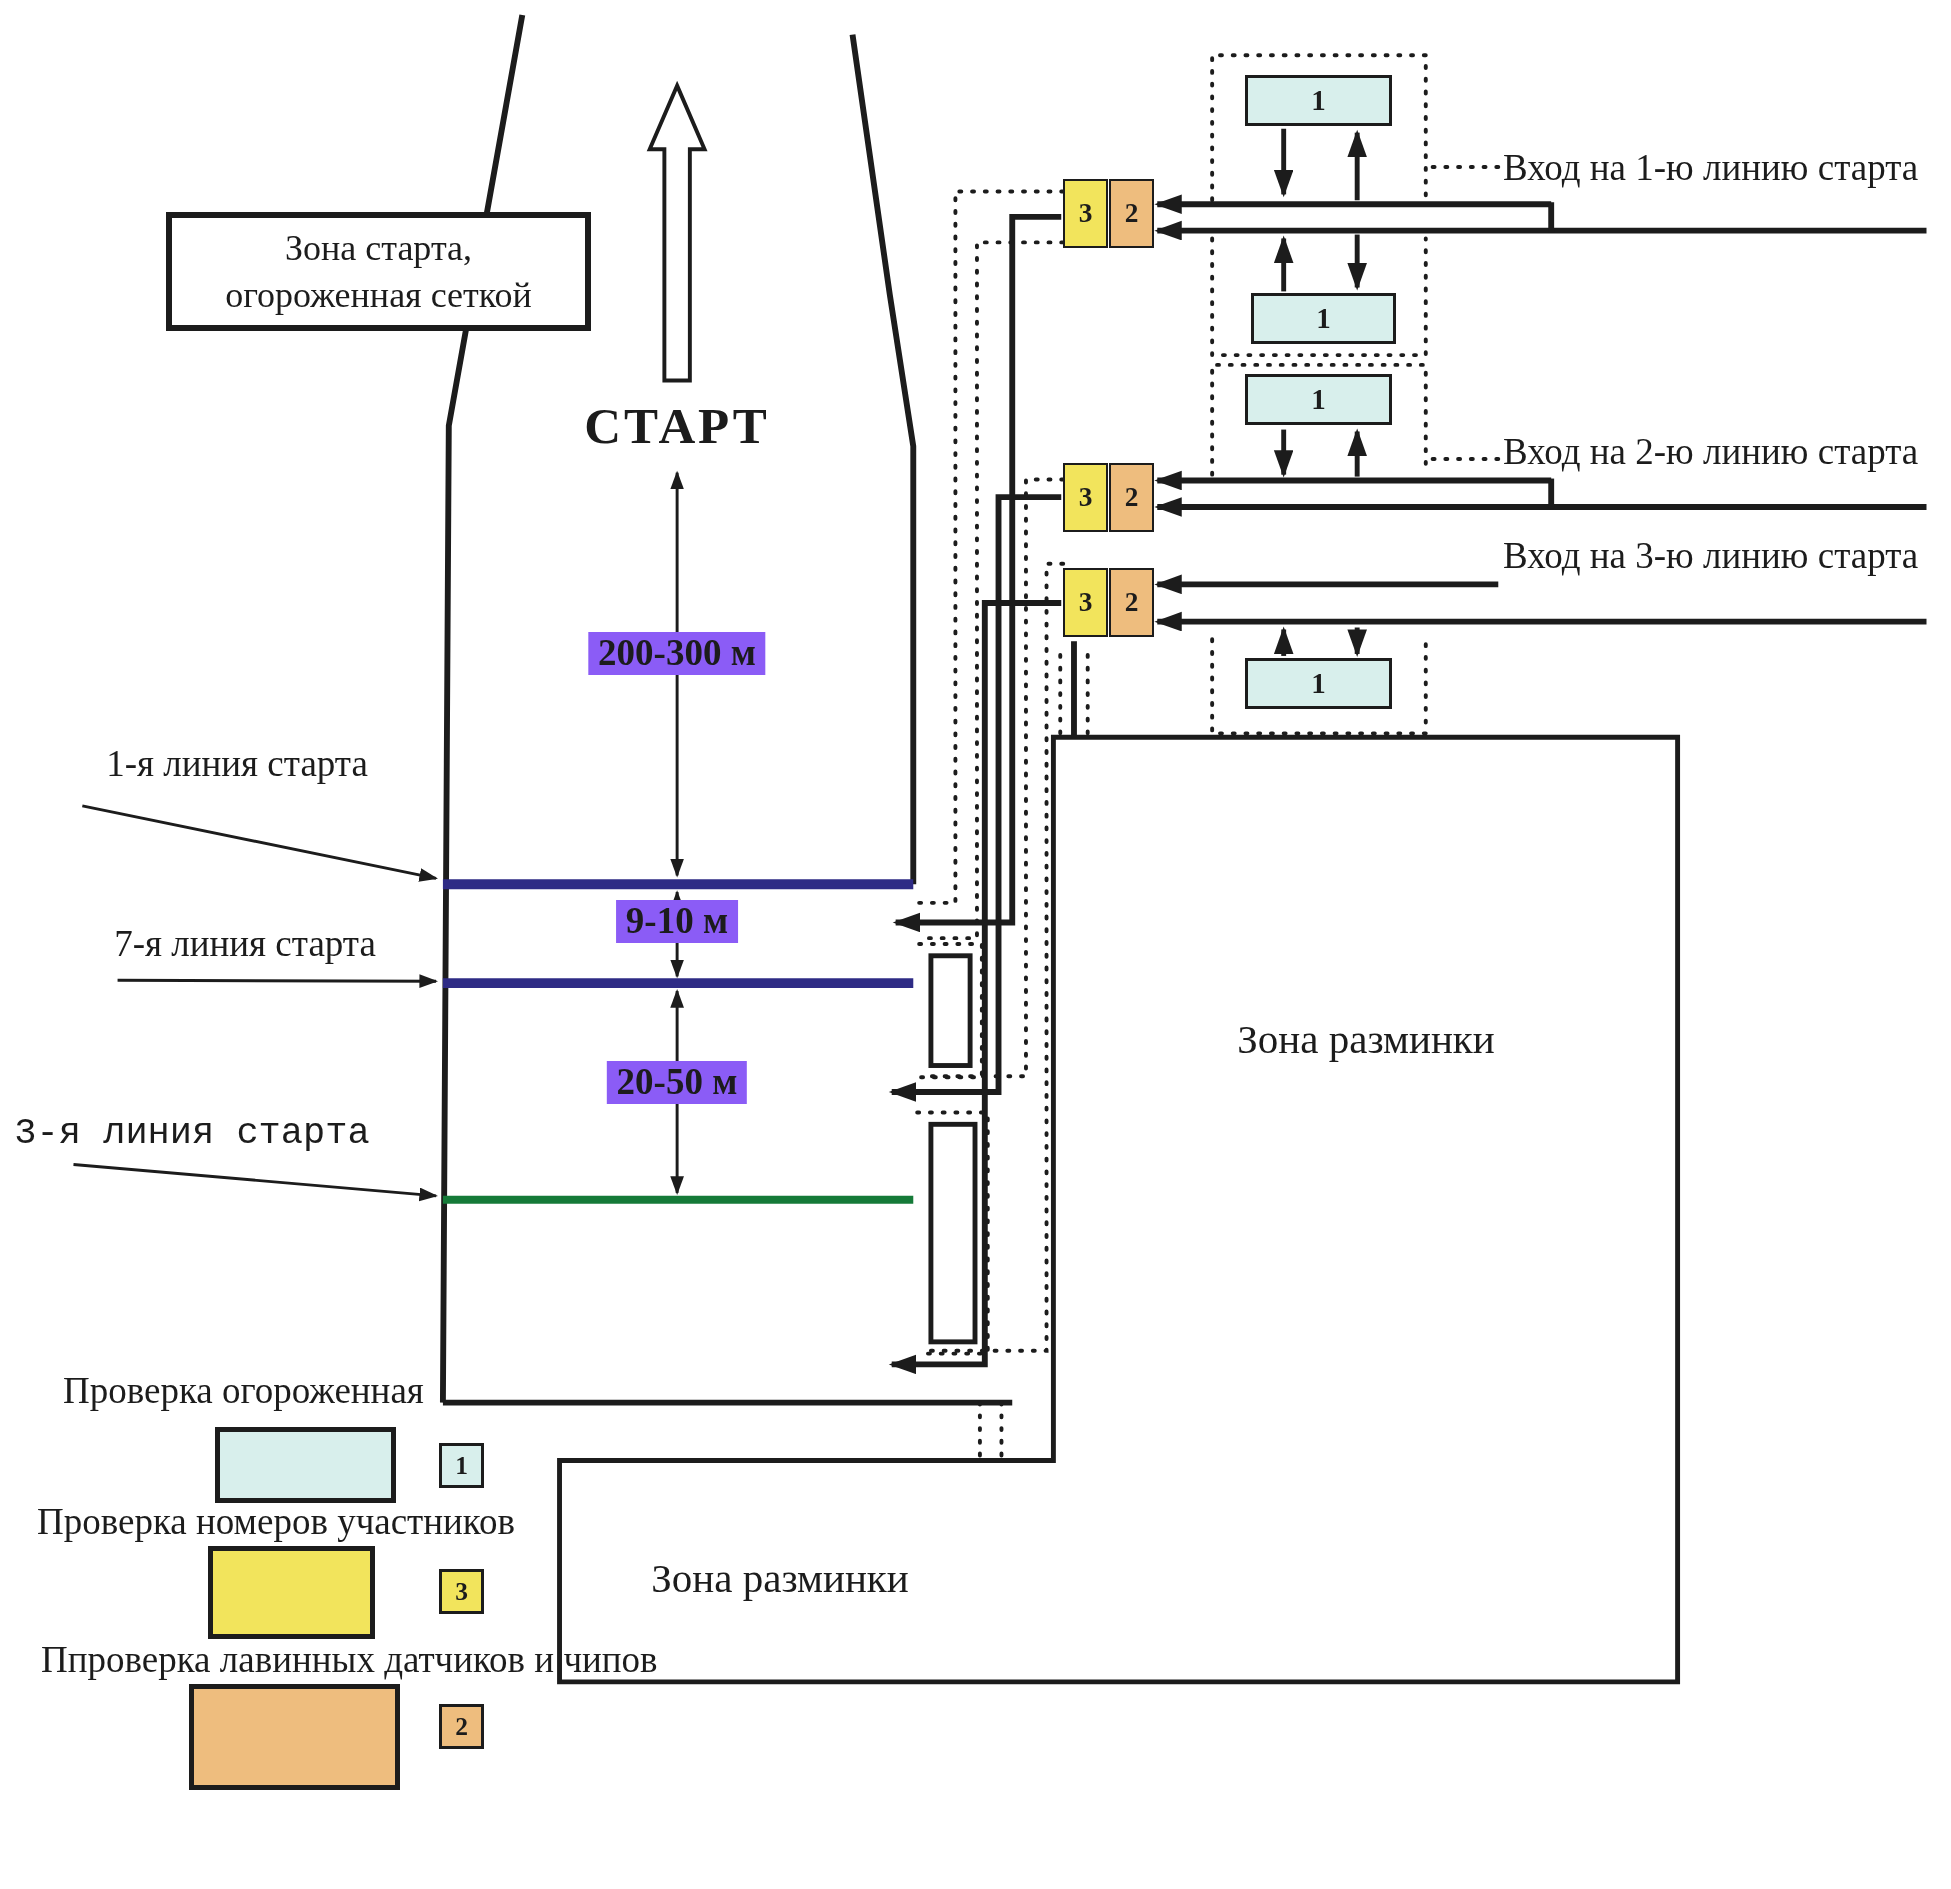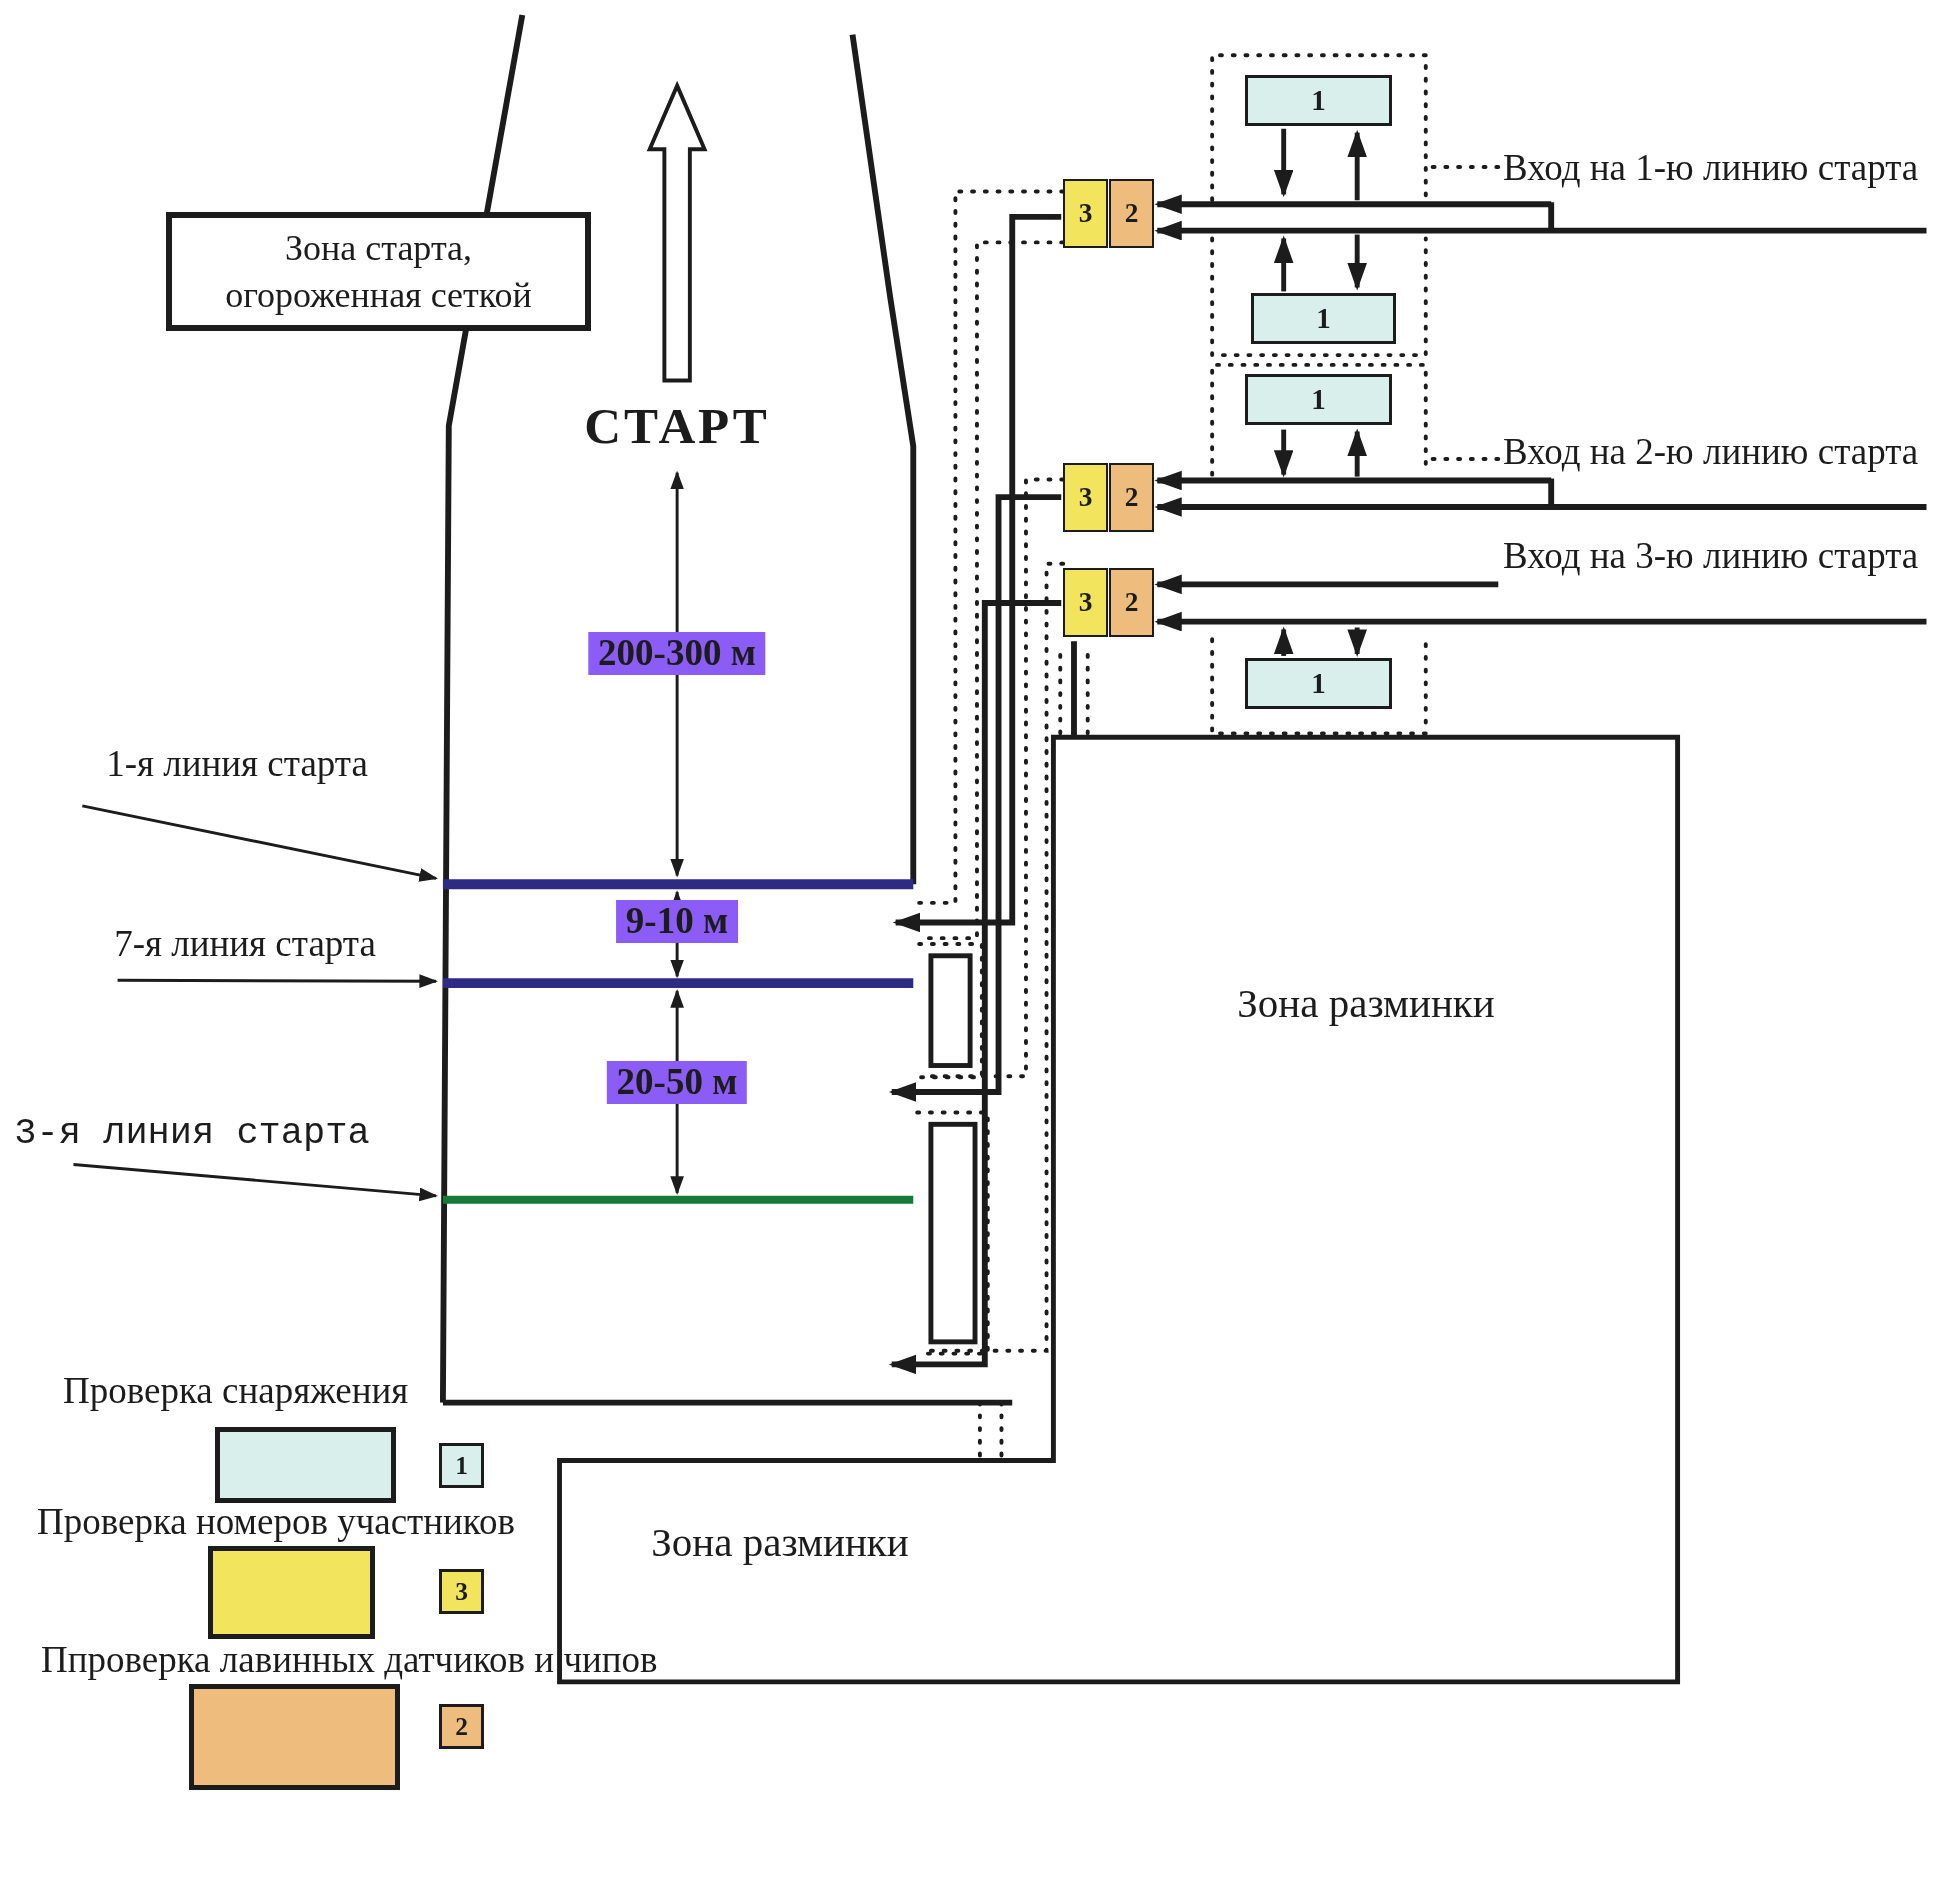--- a/index.html
+++ b/index.html
@@ -15,21 +15,21 @@
   .pairbox{border-width:2.9px;font-size:27.4px;}
   .cyan{background:#d8efec;}
   .yellow{background:#f2e45c;}
   .orange{background:#eebd7e;}
   .outlined{border:6.9px solid #1c1c1c;background:#ffffff;box-sizing:border-box;
             display:flex;flex-direction:column;align-items:center;justify-content:center;
             text-align:center;font-size:36px;line-height:1.3;}
   .swatch{border:5.9px solid #1c1c1c;box-sizing:border-box;}
   svg{position:absolute;left:0;top:0;}
   .big{font-size:51px;font-weight:bold;letter-spacing:2.9px;}
-  .wz{font-size:41px;}
+  .wz{font-size:41px;margin-top:36px;}
 </style>
 </head>
 <body>
 
 <div id="stage">
 
   <svg width="1951" height="1890" viewBox="0 0 1991 1928">
     <defs>
       <marker id="arr" markerUnits="userSpaceOnUse" markerWidth="30" markerHeight="22" refX="25" refY="10" orient="auto">
         <path d="M0,0 L28,10 L0,20 Z" fill="#1c1c1c"></path>
@@ -168,21 +168,21 @@
   <div class="abs numbox pairbox orange" style="left:1109px;top:463px;width:45px;height:69px;">
     <span>2</span>
   </div>
   <div class="abs numbox pairbox yellow" style="left:1063px;top:568px;width:45px;height:69px;">
     <span>3</span>
   </div>
   <div class="abs numbox pairbox orange" style="left:1109px;top:568px;width:45px;height:69px;">
     <span>2</span>
   </div>
 
-  <div class="abs lbl" style="left:63px;top:1370px;">Проверка снаряжения</div>
+  <div class="abs lbl" style="left:63px;top:1370px;">Проверка огороженная</div>
   <div class="abs swatch cyan" style="left:215px;top:1427px;width:181px;height:76px;"></div>
   <div class="abs numbox small cyan" style="left:439px;top:1443px;width:45px;height:45px;">
     <span>1</span>
   </div>
 
   <div class="abs lbl" style="left:37px;top:1501px;">Проверка номеров участников</div>
   <div class="abs swatch yellow" style="left:208px;top:1546px;width:167px;height:93px;"></div>
   <div class="abs numbox small yellow" style="left:439px;top:1569px;width:45px;height:45px;">
     <span>3</span>
   </div>

